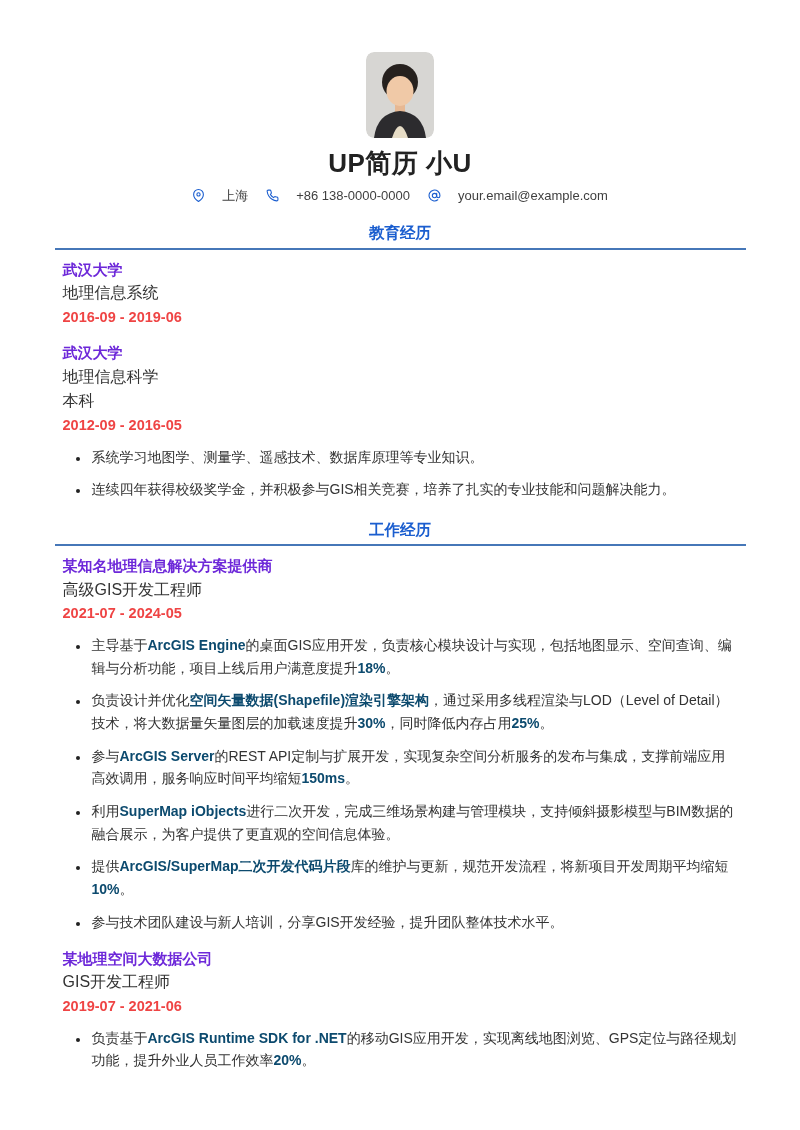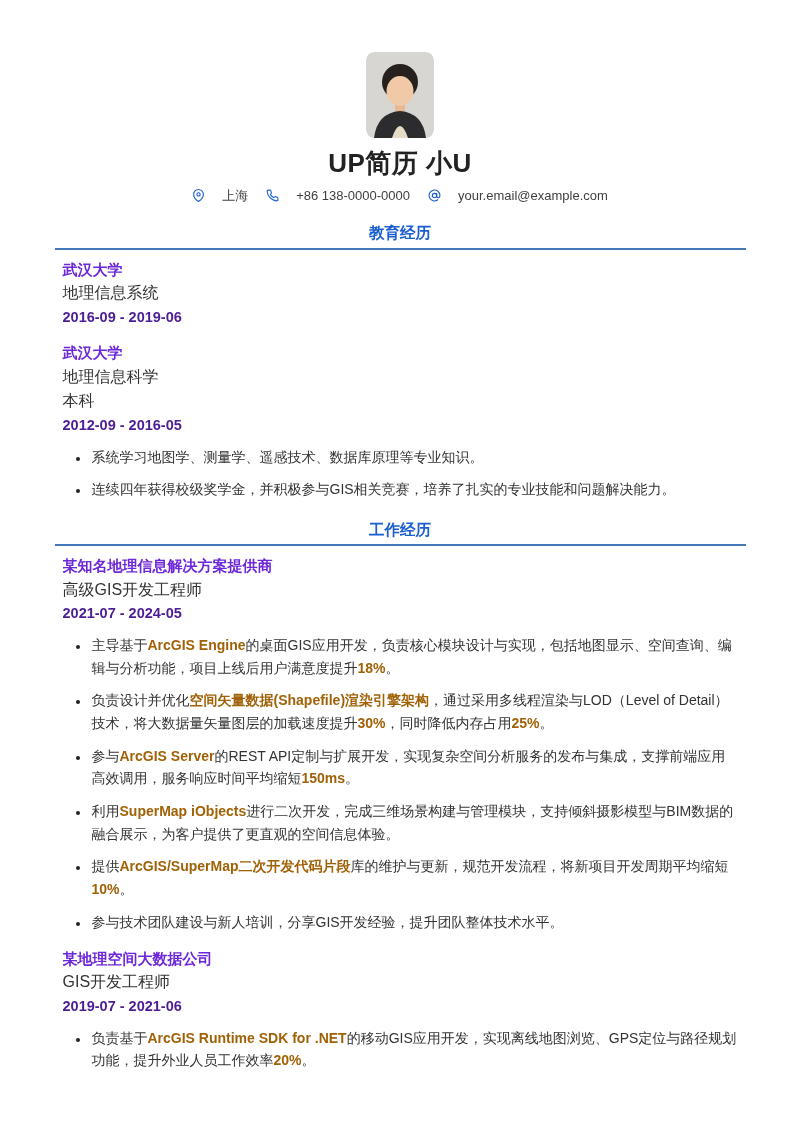--- a/index.html
+++ b/index.html
@@ -24,27 +24,27 @@
   .section{margin-top:19px;}
   .section-title{
     text-align:center;color:var(--accent,#1B5ECF);font-weight:700;
     font-size:15.5px;line-height:1.25;padding-bottom:5px;
     border-bottom:2px solid var(--rule,#4677B8);
   }
   .entry{padding:0 8px;margin-top:10px;}
   .entry + .entry{margin-top:16px;}
   .entry-heading{font-size:15px;font-weight:700;color:#6d28d9;line-height:1.35;}
   .entry-subline{font-size:16px;color:#333;line-height:1.42;margin-top:2px;}
-  .entry-date{font-size:14.5px;font-weight:700;color:#4c1d95;line-height:1.42;margin-top:2px;}
+  .entry-date{font-size:14.5px;font-weight:700;color:#ef4444;line-height:1.42;margin-top:2px;}
   ul.bullets{margin:4px 0 0;padding-left:27px;list-style:disc;}
   ul.bullets li{
     font-size:14px;line-height:1.62;margin-top:10px;color:#333;padding-left:2px;
   }
   ul.bullets li::marker{color:#222;font-size:12px;}
-  b{font-weight:700;color:#a16207;}
+  b{font-weight:700;color:#0c4a6e;}
 </style>
 </head>
 <body>
 
 <div class="page">
 
   <div class="photo">
     <svg width="68" height="86" viewBox="0 0 68 86" xmlns="http://www.w3.org/2000/svg">
       <defs>
           <clipPath id="ph">

